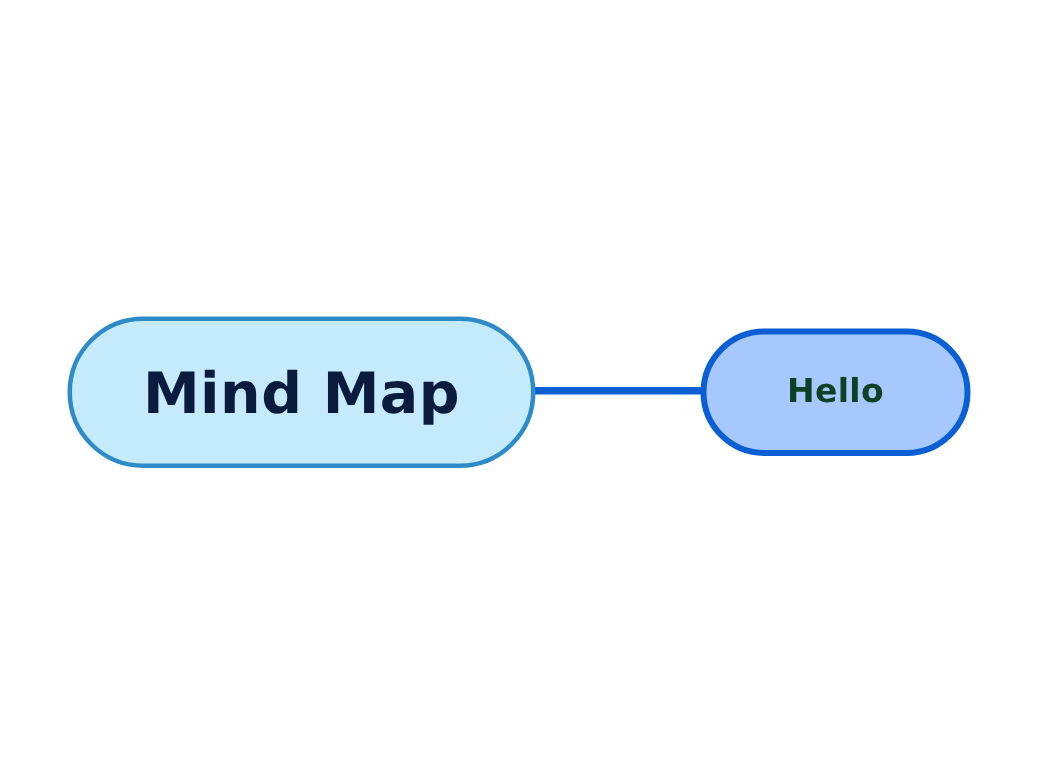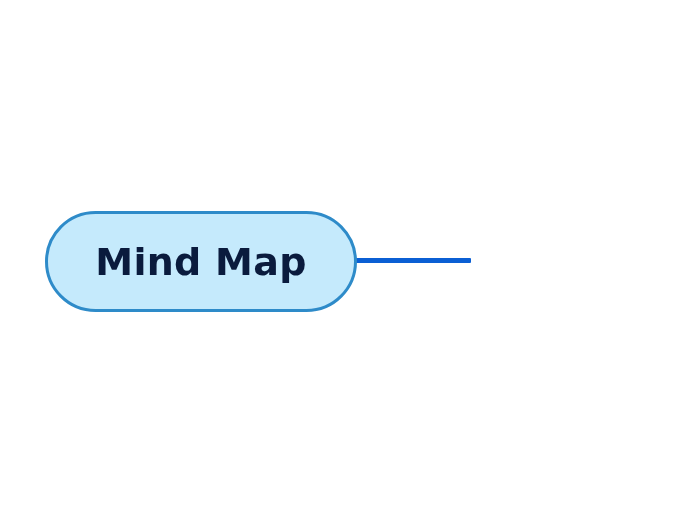--- a/index.html
+++ b/index.html
@@ -86,14 +86,17 @@
 <body>
 
 <div id="mindmap-canvas">
 
   <div class="edge" id="edge-root-hello"></div>
 
   <div class="node" id="node-root">
     <span class="node-label">Mind Map</span>
   </div>
 
+  <div class="node" id="node-hello">
+    <span class="node-label">Hello</span>
+  </div>
 
 </div>
 
 </body></html>

